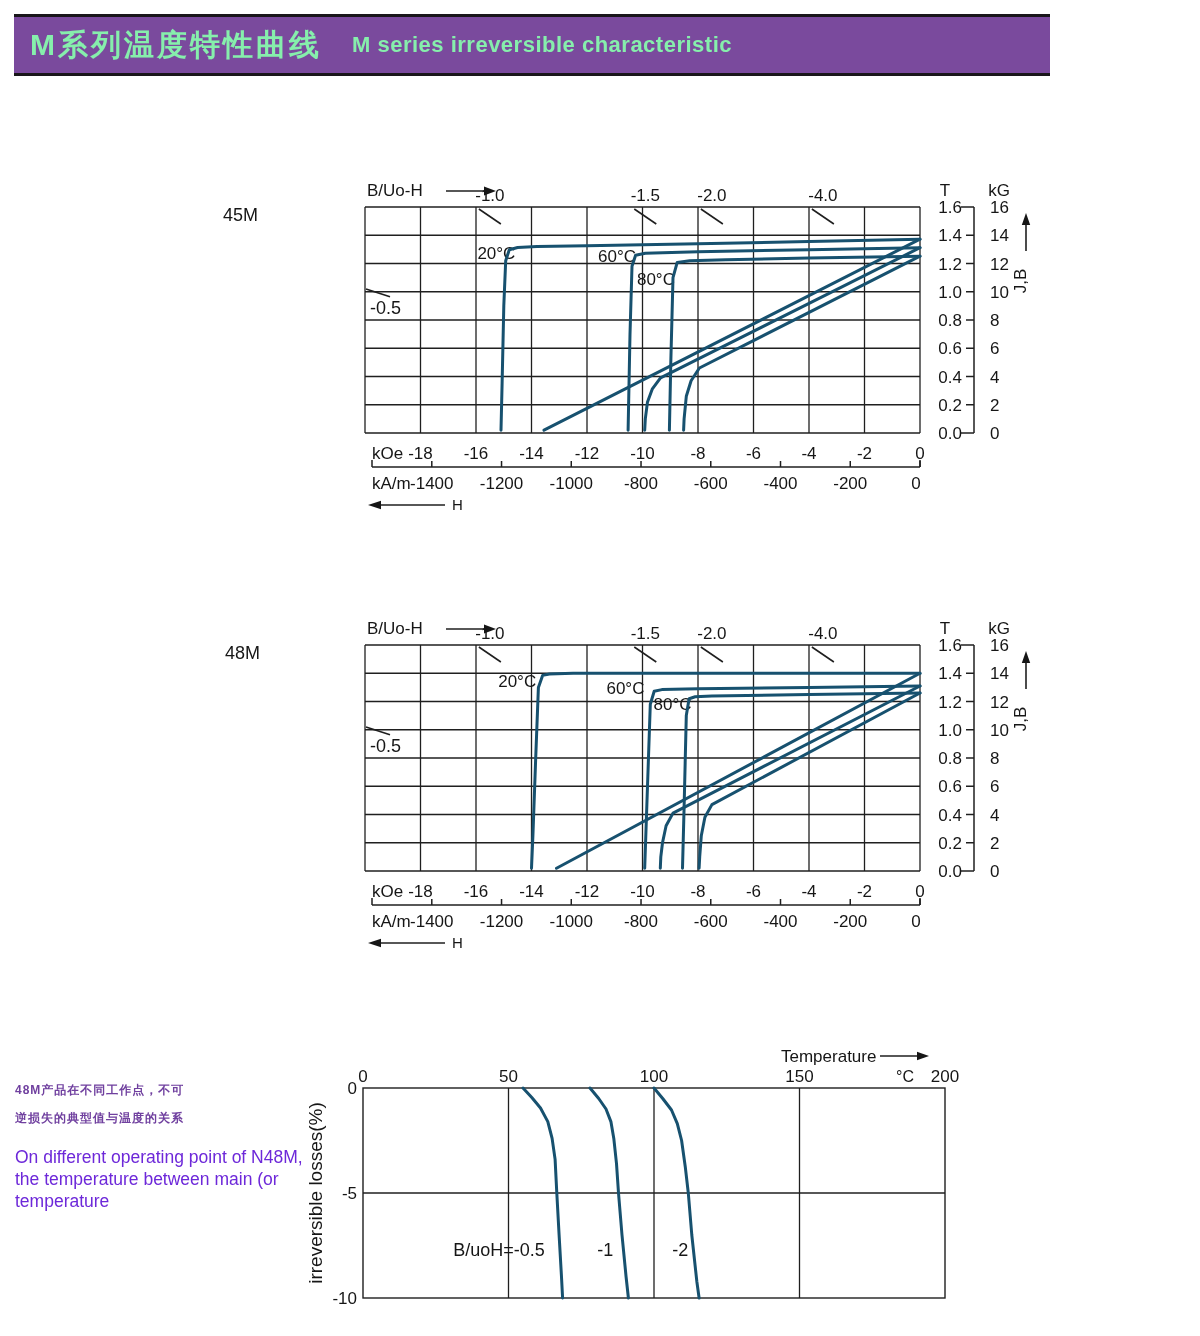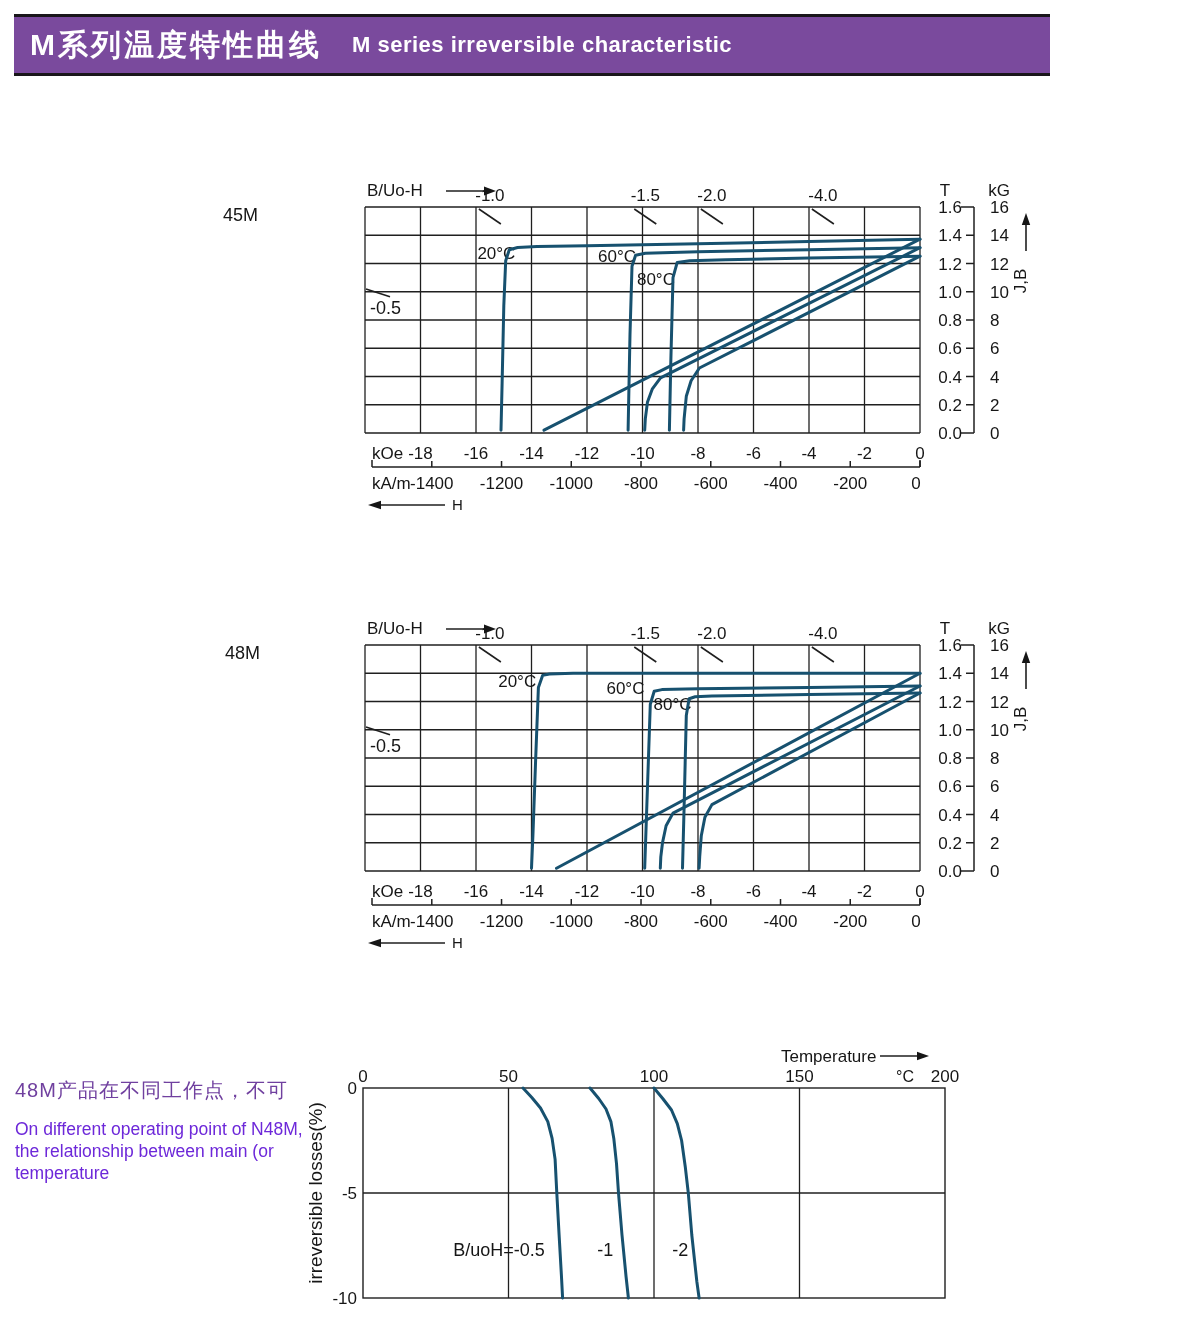--- a/index.html
+++ b/index.html
@@ -1,43 +1,44 @@
 <!DOCTYPE html>
 <html><head>
 <meta charset="utf-8">
 <style>
   html,body{margin:0;padding:0;background:#ffffff;}
   body{width:1200px;height:1336px;position:relative;overflow:hidden;
        font-family:"Liberation Sans", sans-serif;color:#161616;}
   .header{position:absolute;left:14px;top:14px;width:1036px;height:56px;
           border-top:3px solid #19161a;border-bottom:3px solid #19161a;
-          display:flex;align-items:center;color:#ffffff;}
+          display:flex;align-items:center;color:#86efac;}
   .title-zh{font-size:30px;font-weight:bold;margin-left:16px;letter-spacing:3px;white-space:nowrap;}
   .title-en{font-size:22px;font-weight:bold;margin-left:30px;letter-spacing:0.5px;white-space:nowrap;}
   .side-text{position:absolute;left:15px;top:1076px;width:300px;}
-  .side-zh{font-size:20px;font-weight:normal;line-height:28px;letter-spacing:1px;}
+  .side-zh{font-size:12px;font-weight:bold;line-height:28px;letter-spacing:1px;}
   .side-en{font-size:17.5px;line-height:22px;margin-top:14px;}
   #charts{position:absolute;left:0;top:0;}
   svg text{font-family:"Liberation Sans", sans-serif;}
 </style>
 </head>
 <body>
 
 <div class="header" style="background: rgb(122, 74, 157);">
   <span class="title-zh">M系列温度特性曲线</span>
   <span class="title-en">M  series irreversible characteristic</span>
 </div>
 
 <div class="side-text">
   <div class="side-zh" style="color: rgb(112, 64, 159);">
     <div>48M产品在不同工作点，不可</div>
+    <div>逆损失的典型值与温度的关系</div>
   </div>
   <div class="side-en" style="color: #6d28d9;">
     <div>On different operating point of N48M,</div>
-    <div>the relationship between main (or</div>
+    <div>the temperature between main (or</div>
     <div>temperature</div>
   </div>
 </div>
 
 <svg id="charts" width="1200" height="1336" viewBox="0 0 1200 1336">
     <g>
       <text x="223" y="221" text-anchor="start" font-size="18" fill="#161616">45M</text>
       <line x1="365" y1="207" x2="365" y2="433" stroke="#1f1f1f" stroke-width="1.3"></line>
       <line x1="420.5" y1="207" x2="420.5" y2="433" stroke="#1f1f1f" stroke-width="1.3"></line>
       <line x1="476" y1="207" x2="476" y2="433" stroke="#1f1f1f" stroke-width="1.3"></line>

